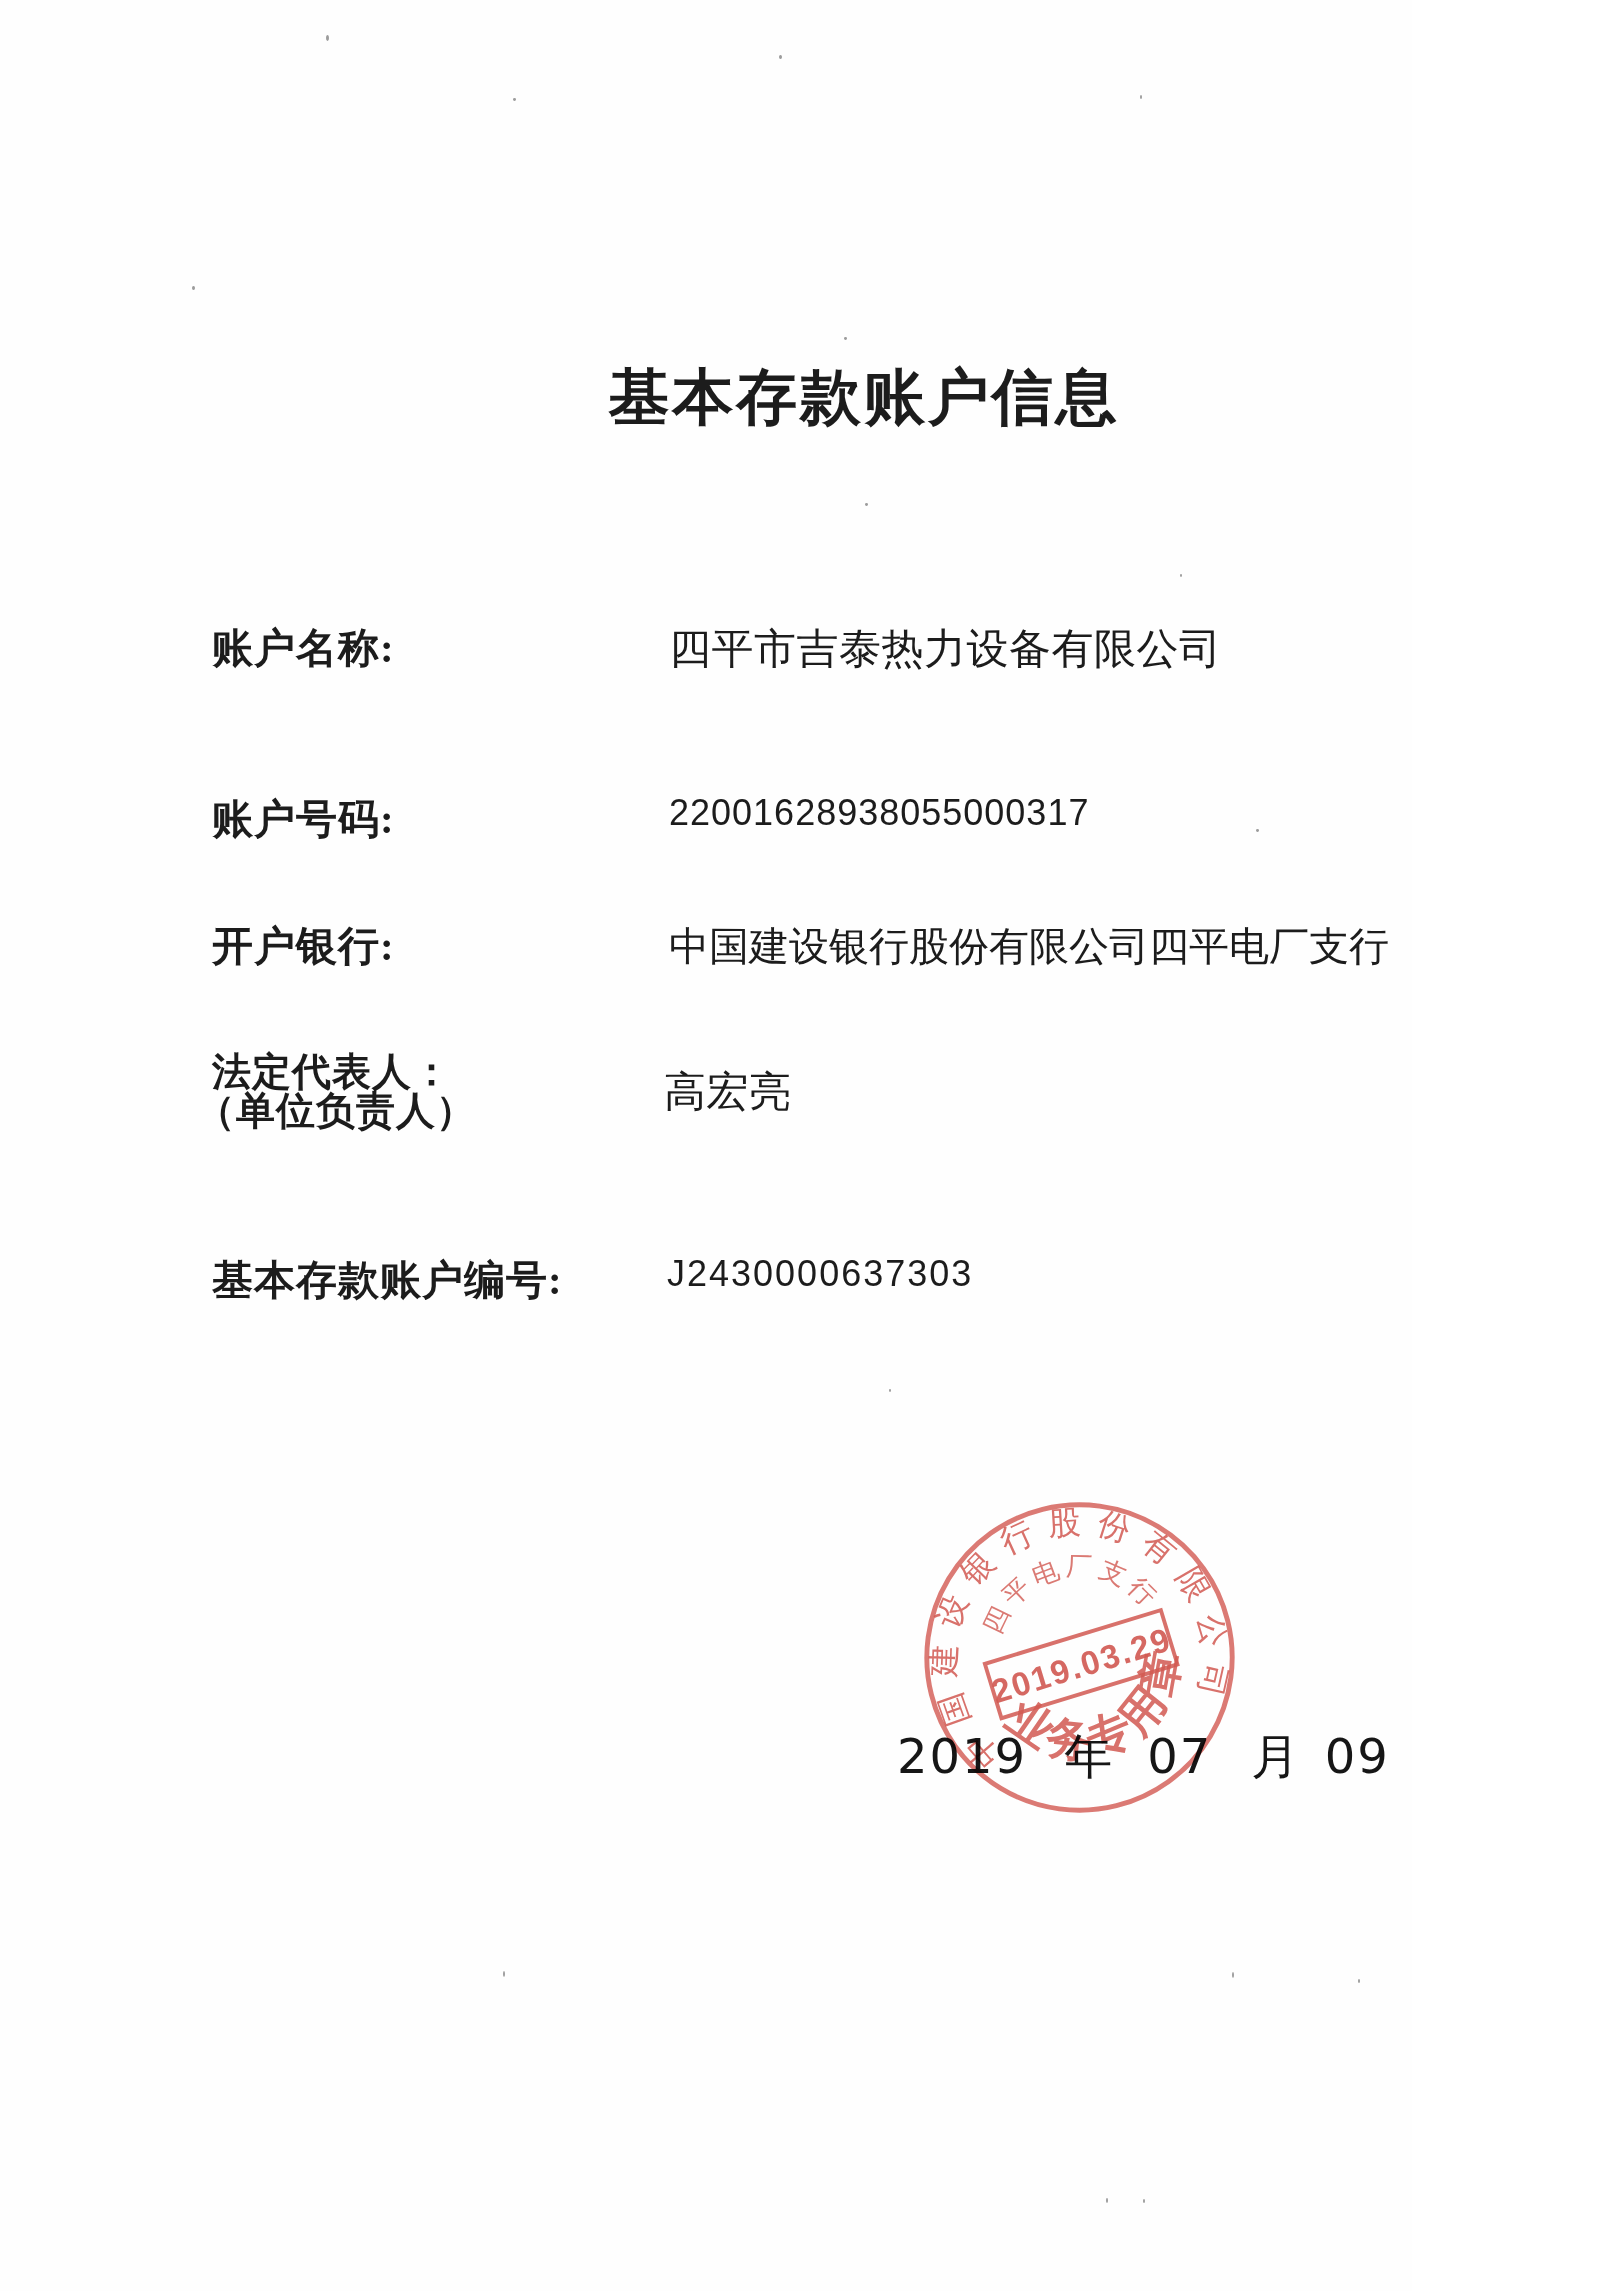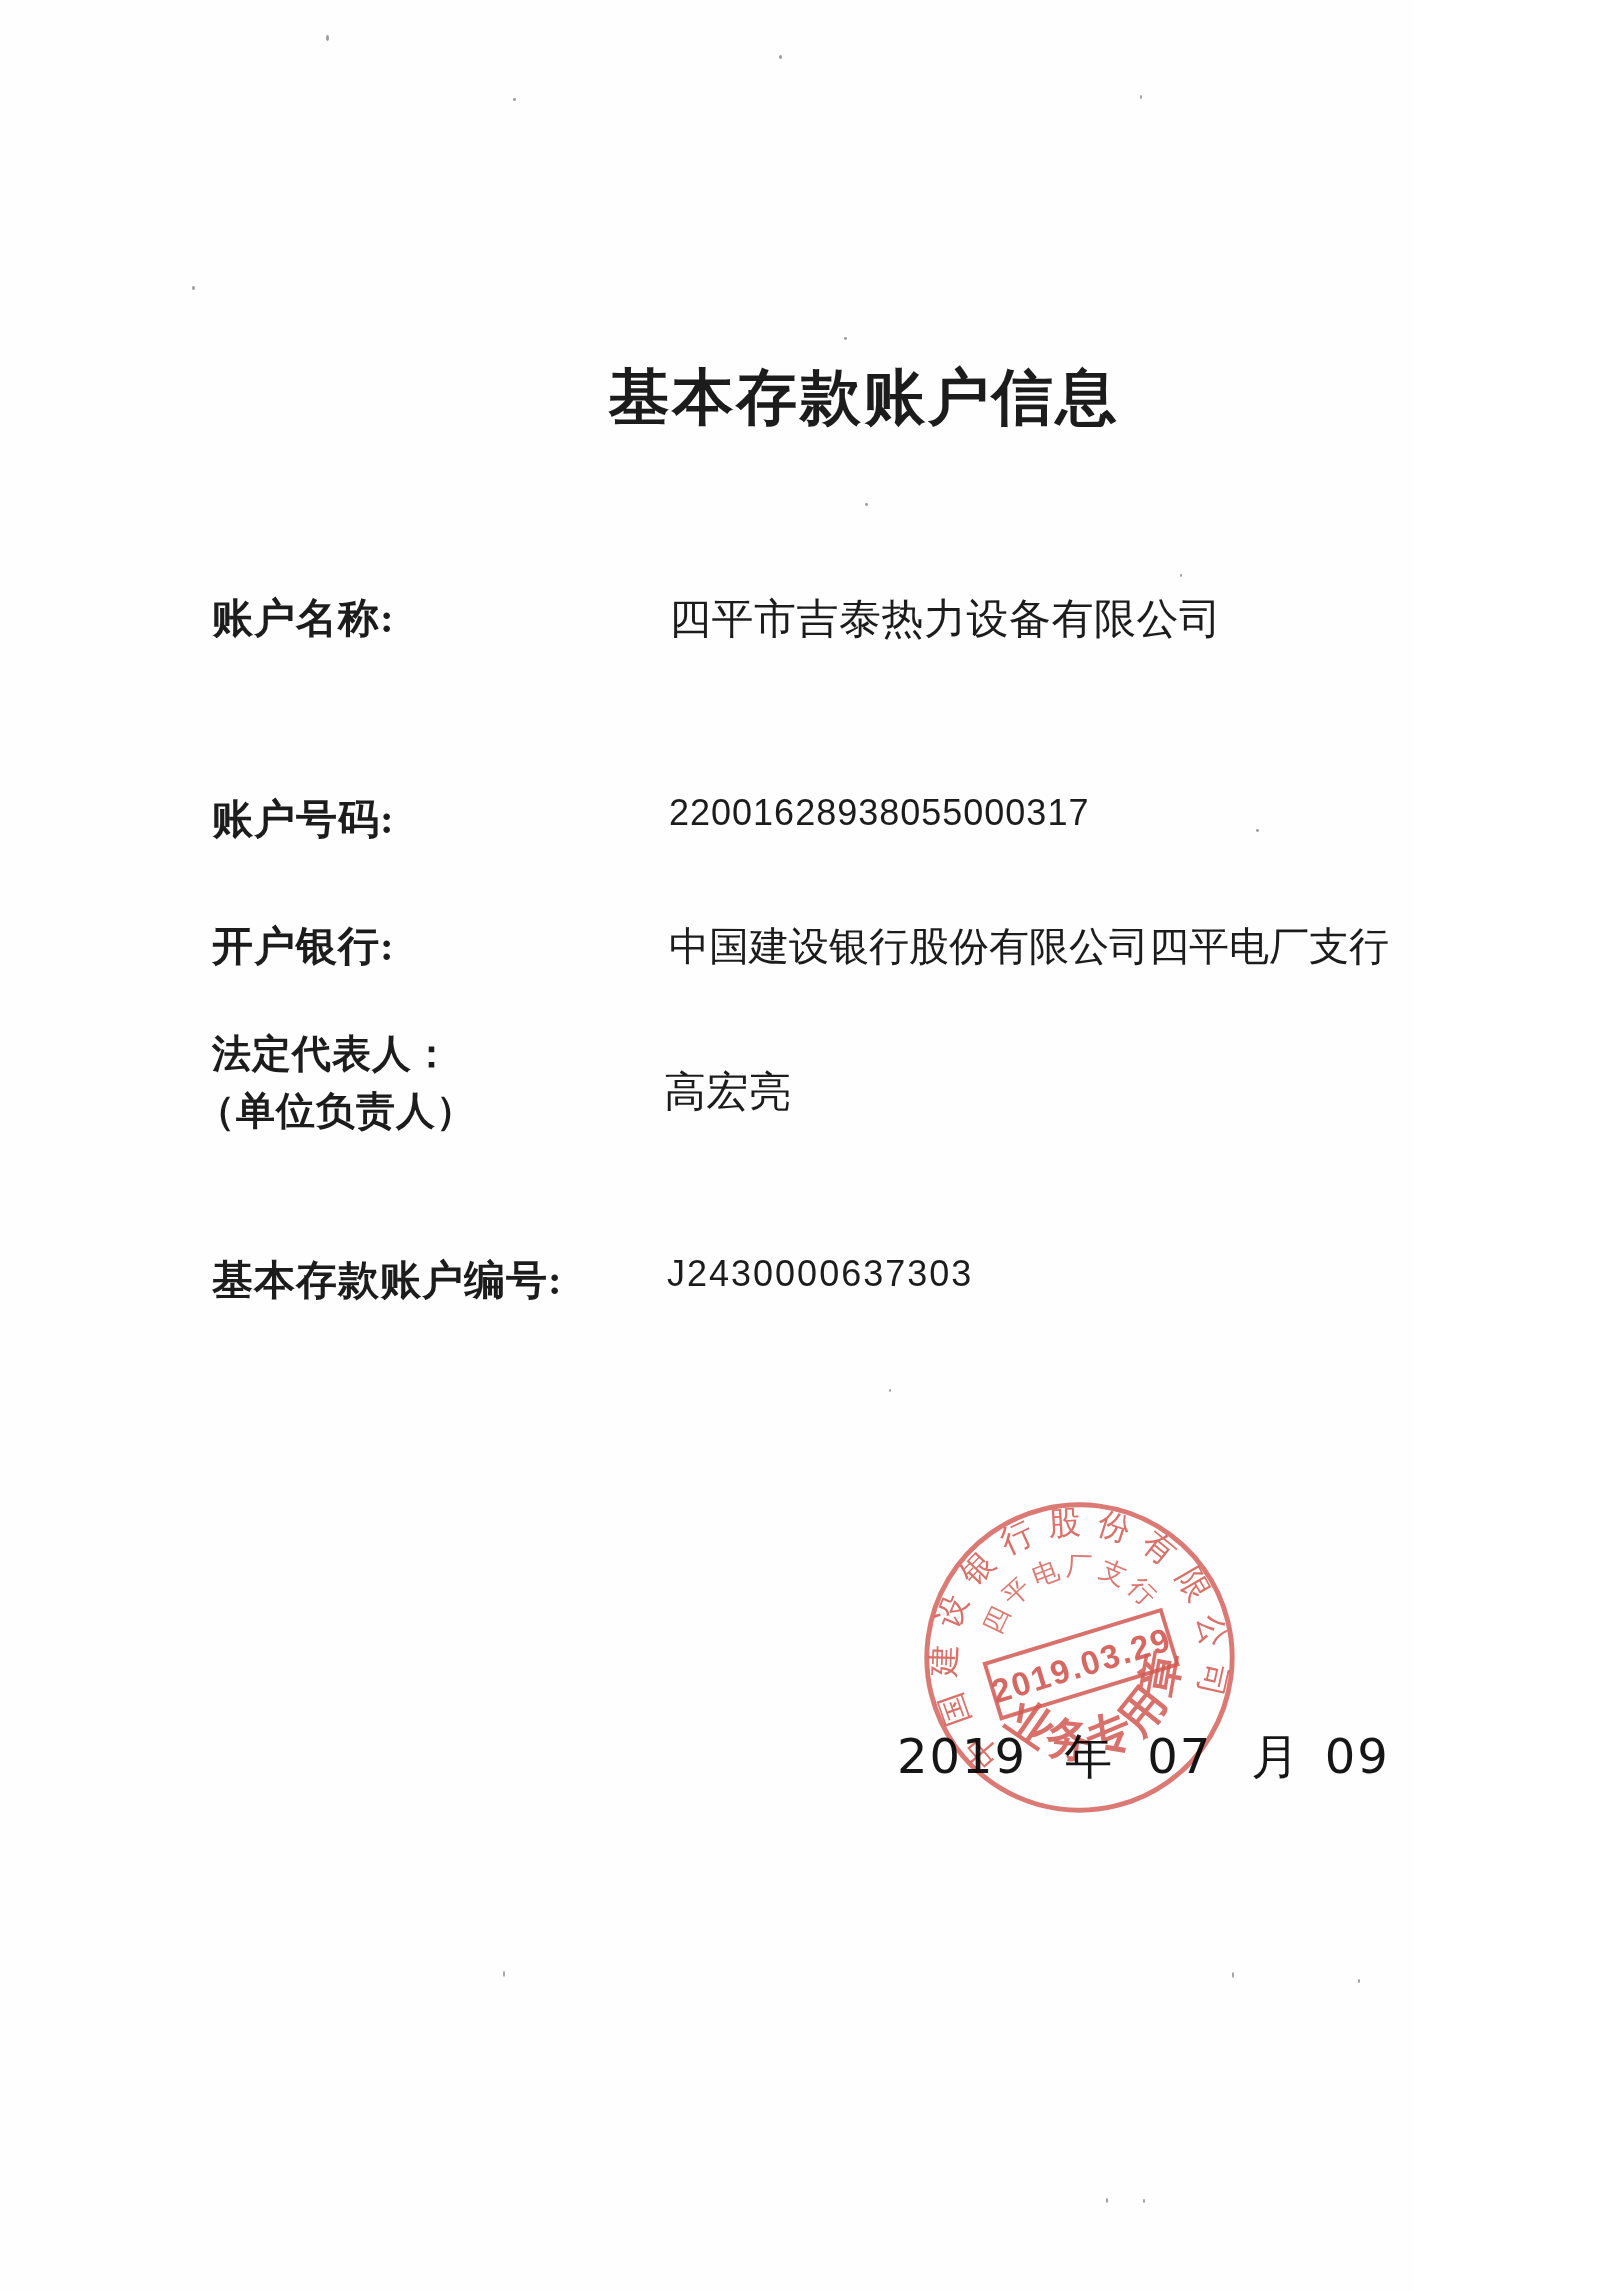--- a/index.html
+++ b/index.html
@@ -64,37 +64,37 @@
   }
   .ink-mark{position:absolute;left:1457px;top:2021px;z-index:1;}
 </style>
 </head>
 <body>
 
 <div class="page">
 
   <h1 class="title">基本存款账户信息</h1>
 
-  <div class="row" style="top:591px">
+  <div class="row" style="top:621px">
     <span class="label">账户名称:</span>
     <span class="value">四平市吉泰热力设备有限公司</span>
   </div>
 
   <div class="row" style="top:792px">
     <span class="label">账户号码:</span>
     <span class="value num">22001628938055000317</span>
   </div>
 
   <div class="row" style="top:919px">
     <span class="label">开户银行:</span>
     <span class="value" style="font-size:40px;letter-spacing:0">中国建设银行股份有限公司四平电厂支行</span>
   </div>
 
   <div class="row row4" style="top:1027px">
-    <span class="label" style="top:0">法定代表人：</span>
+    <span class="label" style="top:18px">法定代表人：</span>
     <span class="label label-l2" style="top:57px">（单位负责人）</span>
     <span class="value" style="top:37px;left:664px">高宏亮</span>
   </div>
 
   <div class="row" style="top:1253px">
     <span class="label">基本存款账户编号:</span>
     <span class="value num" style="left:667px;letter-spacing:2px">J2430000637303</span>
   </div>
 
   <div class="date-line">

